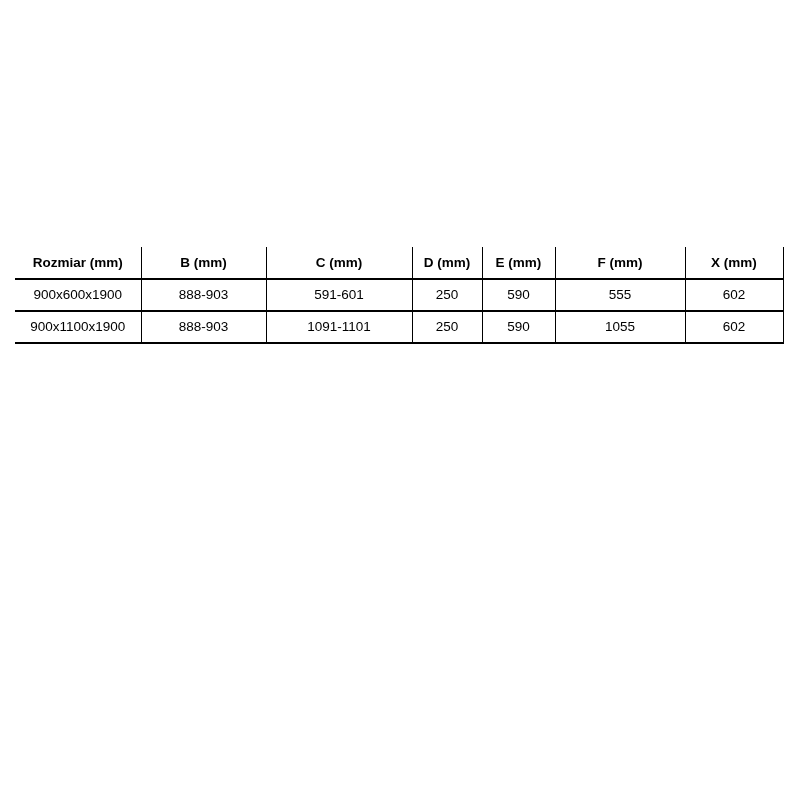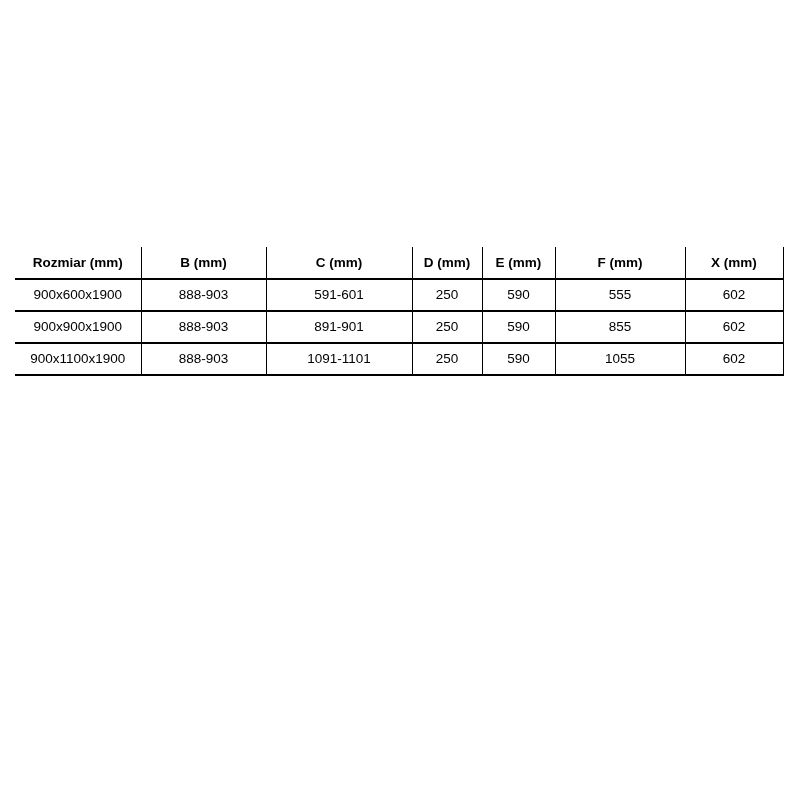--- a/index.html
+++ b/index.html
@@ -87,29 +87,20 @@
         <tr>
           <td>900x600x1900</td>
           <td>888-903</td>
           <td>591-601</td>
           <td>250</td>
           <td>590</td>
           <td>555</td>
           <td>602</td>
         </tr>
         <tr>
-          <td>900x900x1900</td>
-          <td>888-903</td>
-          <td>891-901</td>
-          <td>250</td>
-          <td>590</td>
-          <td>855</td>
-          <td>602</td>
-        </tr>
-        <tr>
           <td>900x1100x1900</td>
           <td>888-903</td>
           <td>1091-1101</td>
           <td>250</td>
           <td>590</td>
           <td>1055</td>
           <td>602</td>
         </tr>
       </tbody>
   </table>

